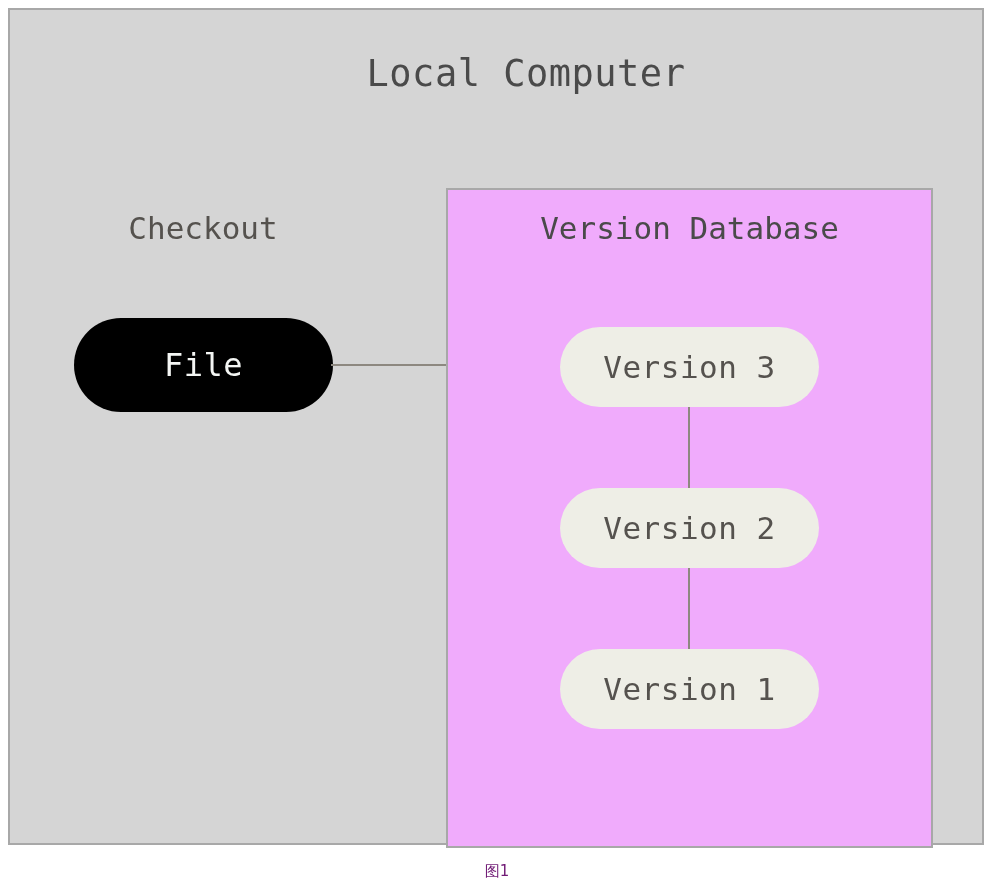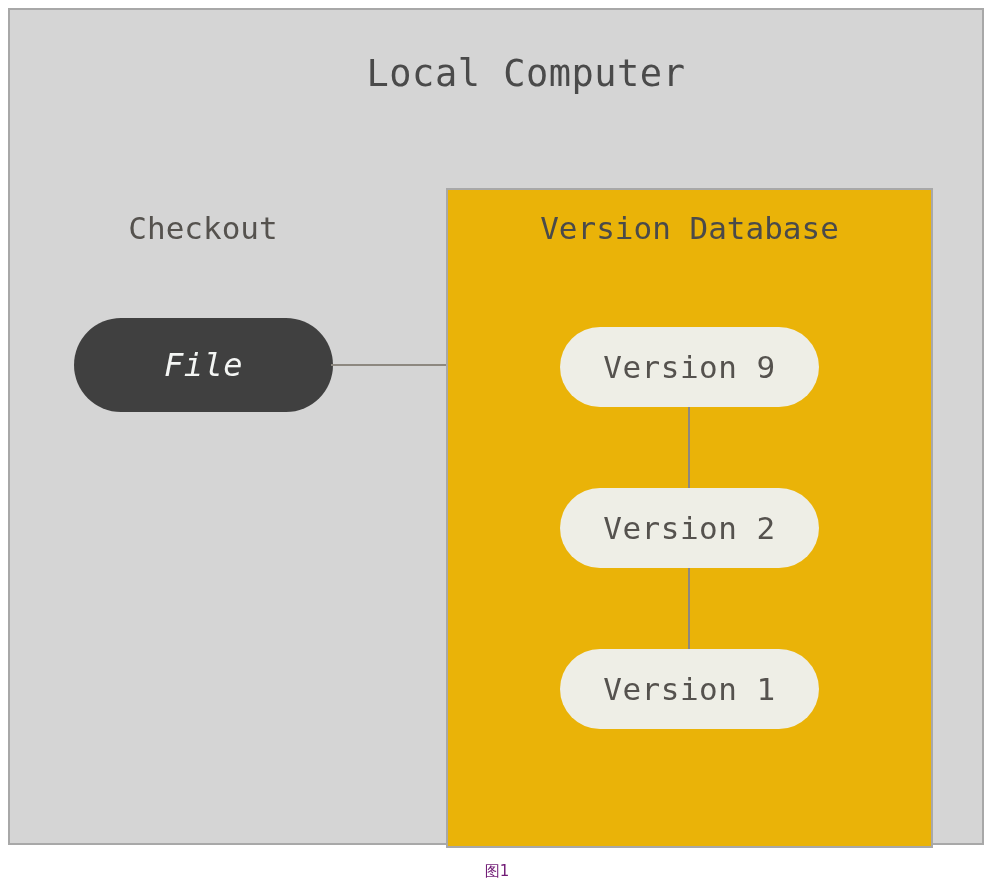--- a/index.html
+++ b/index.html
@@ -65,26 +65,25 @@
   }
 
   
   #file-node {
     position: absolute;
     left: 64px;
     top: 308px;
     width: 259px;
     height: 94px;
     box-sizing: border-box;
-    background: #404040;
+    background: #000000;
     border-radius: 47px;
     display: flex;
     align-items: center;
     justify-content: center;
-    font-style: italic;
   }
   #file-node-label {
     font-size: 32px;
     color: #f4f6f4;
     letter-spacing: 0.5px;
     white-space: pre;
   }
 
   
   #connector-file-v3 {
@@ -97,21 +96,21 @@
   }
 
   
   #version-database {
     position: absolute;
     left: 436px;
     top: 178px;
     width: 487px;
     height: 660px;
     box-sizing: border-box;
-    background: #eab308;
+    background: #f0abfc;
     border: 2px solid #a8a8a8;
   }
   #version-database-title {
     position: absolute;
     left: 0;
     top: 20px;
     width: 483px;
     text-align: center;
     font-size: 31px;
     line-height: 1.2;
@@ -182,21 +181,21 @@
       <span id="file-node-label">File</span>
     </div>
 
     <div id="connector-file-v3"></div>
 
     <div id="version-database">
 
       <div id="version-database-title">Version Database</div>
 
       <div class="version-node" id="version-node-3">
-        <span class="version-node-label">Version 9</span>
+        <span class="version-node-label">Version 3</span>
       </div>
 
       <div class="version-connector" id="connector-v3-v2"></div>
 
       <div class="version-node" id="version-node-2">
         <span class="version-node-label">Version 2</span>
       </div>
 
       <div class="version-connector" id="connector-v2-v1"></div>
 

